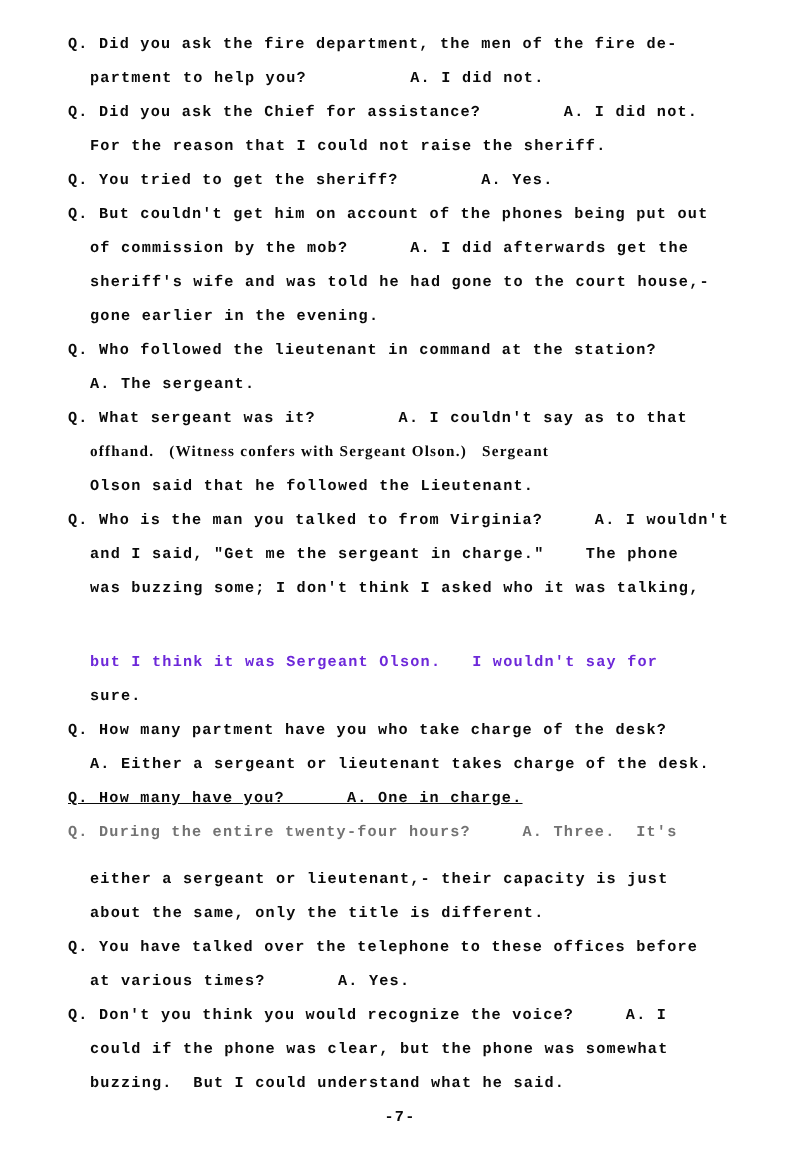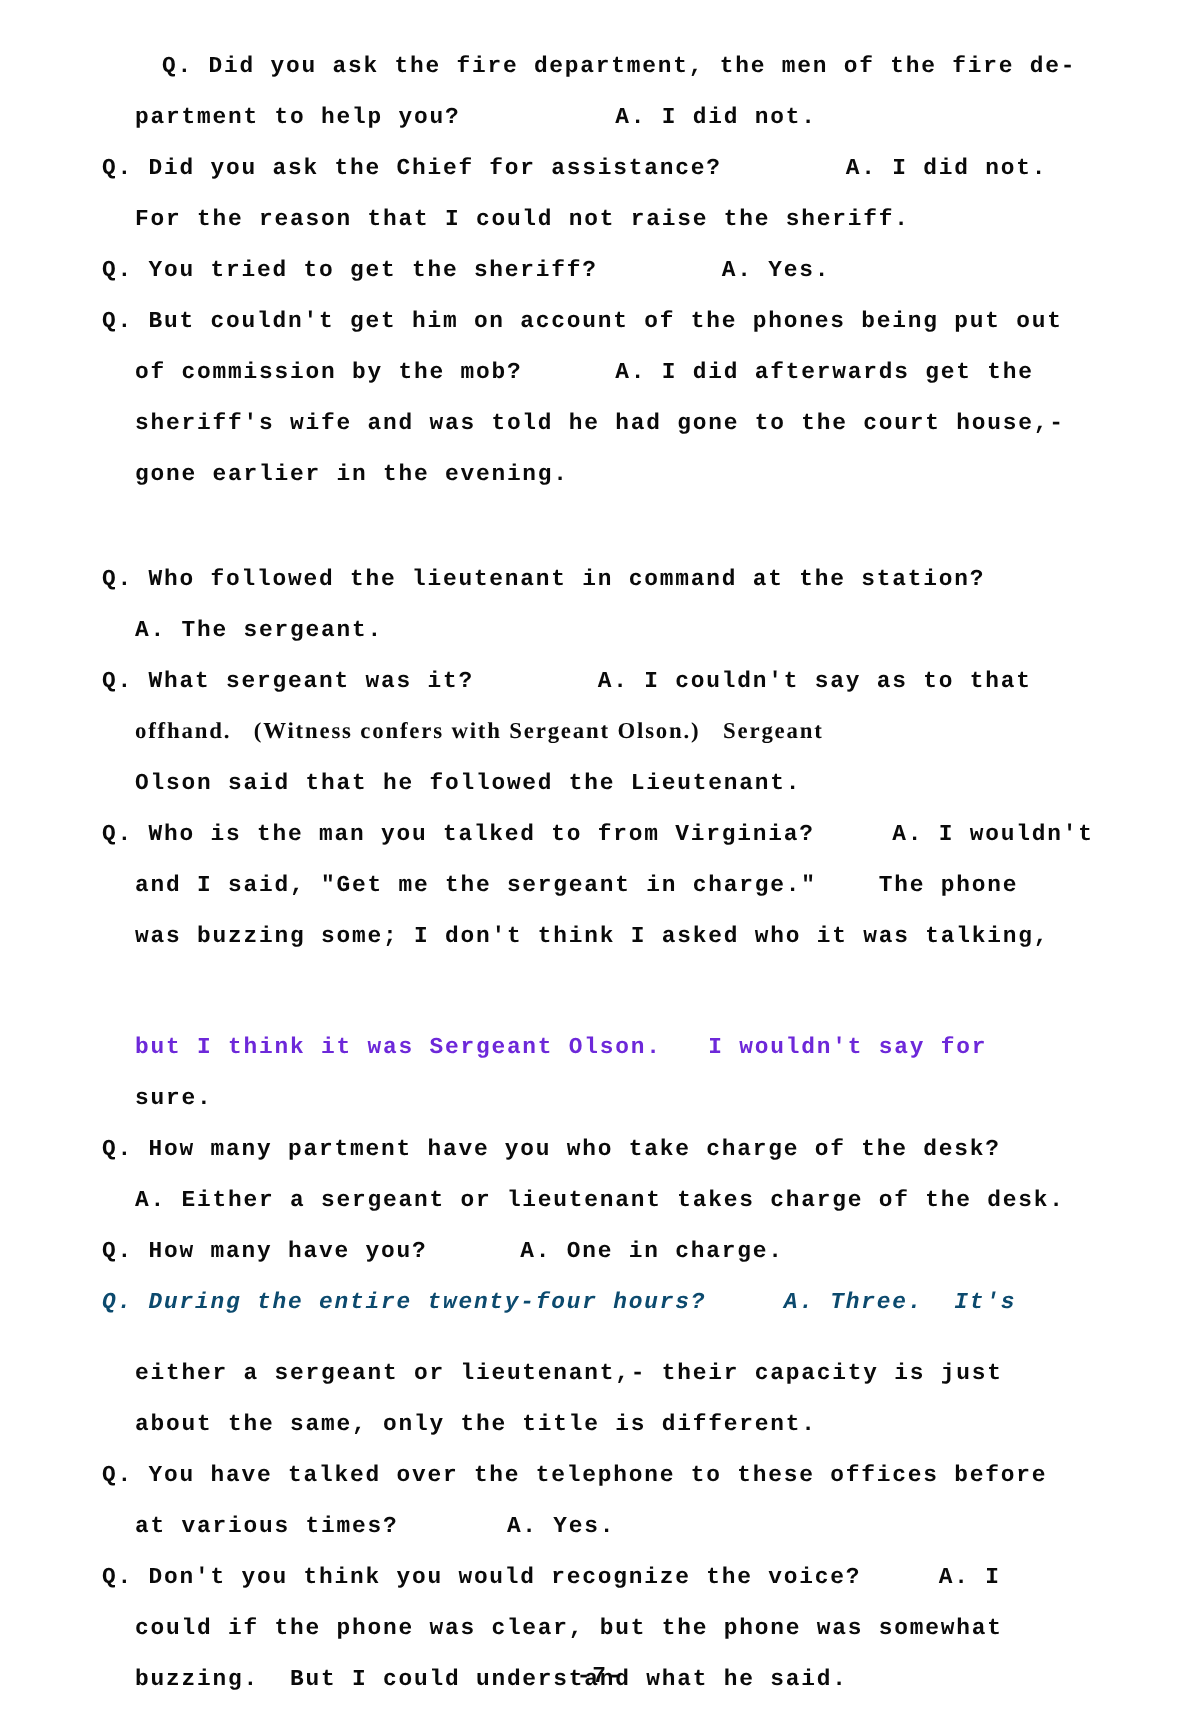--- a/index.html
+++ b/index.html
@@ -60,43 +60,43 @@
     white-space: pre;
   }
 </style>
 </head>
 <body>
 
 <div class="page">
 
   <div class="transcript-body">
 
-  <div class="line" style="color: rgb(10, 10, 10); margin-left: 40px;">Q. Did you ask the fire department, the men of the fire de-</div>
+  <div class="line" style="color: rgb(10, 10, 10);">Q. Did you ask the fire department, the men of the fire de-</div>
       <div class="line indent" style="color: rgb(10, 10, 10);">partment to help you?          A. I did not.</div>
       <div class="line" style="color: rgb(10, 10, 10);">Q. Did you ask the Chief for assistance?        A. I did not.</div>
       <div class="line indent" style="color: rgb(10, 10, 10);">For the reason that I could not raise the sheriff.</div>
       <div class="line" style="color: rgb(10, 10, 10);">Q. You tried to get the sheriff?        A. Yes.</div>
       <div class="line" style="color: rgb(10, 10, 10);">Q. But couldn't get him on account of the phones being put out</div>
       <div class="line indent" style="color: rgb(10, 10, 10);">of commission by the mob?      A. I did afterwards get the</div>
       <div class="line indent" style="color: rgb(10, 10, 10);">sheriff's wife and was told he had gone to the court house,-</div>
       <div class="line indent" style="color: rgb(10, 10, 10);">gone earlier in the evening.</div>
-      <div class="line" style="color: rgb(10, 10, 10); margin-top: 36px;">Q. Who followed the lieutenant in command at the station?</div>
+      <div class="line" style="color: rgb(10, 10, 10);">Q. Who followed the lieutenant in command at the station?</div>
       <div class="line indent" style="color: rgb(10, 10, 10);">A. The sergeant.</div>
       <div class="line" style="color: rgb(10, 10, 10);">Q. What sergeant was it?        A. I couldn't say as to that</div>
       <div class="line indent" style="color: rgb(10, 10, 10); font-family: Liberation Serif, serif;">offhand.   (Witness confers with Sergeant Olson.)   Sergeant</div>
       <div class="line indent" style="color: rgb(10, 10, 10);">Olson said that he followed the Lieutenant.</div>
       <div class="line" style="color: rgb(10, 10, 10);">Q. Who is the man you talked to from Virginia?     A. I wouldn't</div>
       <div class="line indent" style="color: rgb(10, 10, 10);">and I said, "Get me the sergeant in charge."    The phone</div>
       <div class="line indent" style="color: rgb(10, 10, 10);">was buzzing some; I don't think I asked who it was talking,</div>
       <div class="line indent" style="color: #6d28d9; margin-top: 40px;">but I think it was Sergeant Olson.   I wouldn't say for</div>
       <div class="line indent" style="color: rgb(10, 10, 10);">sure.</div>
       <div class="line" style="color: rgb(10, 10, 10);">Q. How many partment have you who take charge of the desk?</div>
       <div class="line indent" style="color: rgb(10, 10, 10);">A. Either a sergeant or lieutenant takes charge of the desk.</div>
-      <div class="line" style="color: rgb(10, 10, 10);">Q. How many have you?      A. One in charge.</div>
-      <div class="line" style="color: #0c4a6e; font-style: italic;">Q. During the entire twenty-four hours?     A. Three.  It's</div>
+      <div class="line" style="color: rgb(10, 10, 10); text-decoration: underline;">Q. How many have you?      A. One in charge.</div>
+      <div class="line" style="color: #737373;">Q. During the entire twenty-four hours?     A. Three.  It's</div>
       <div class="line indent" style="color: rgb(10, 10, 10); margin-top: 13px;">either a sergeant or lieutenant,- their capacity is just</div>
       <div class="line indent" style="color: rgb(10, 10, 10);">about the same, only the title is different.</div>
       <div class="line" style="color: rgb(10, 10, 10);">Q. You have talked over the telephone to these offices before</div>
       <div class="line indent" style="color: rgb(10, 10, 10);">at various times?       A. Yes.</div>
       <div class="line" style="color: rgb(10, 10, 10);">Q. Don't you think you would recognize the voice?     A. I</div>
       <div class="line indent" style="color: rgb(10, 10, 10);">could if the phone was clear, but the phone was somewhat</div>
       <div class="line indent" style="color: rgb(10, 10, 10);">buzzing.  But I could understand what he said.</div>
     </div>
 
   <div class="page-number" style="color: rgb(10, 10, 10);">-7-</div>

